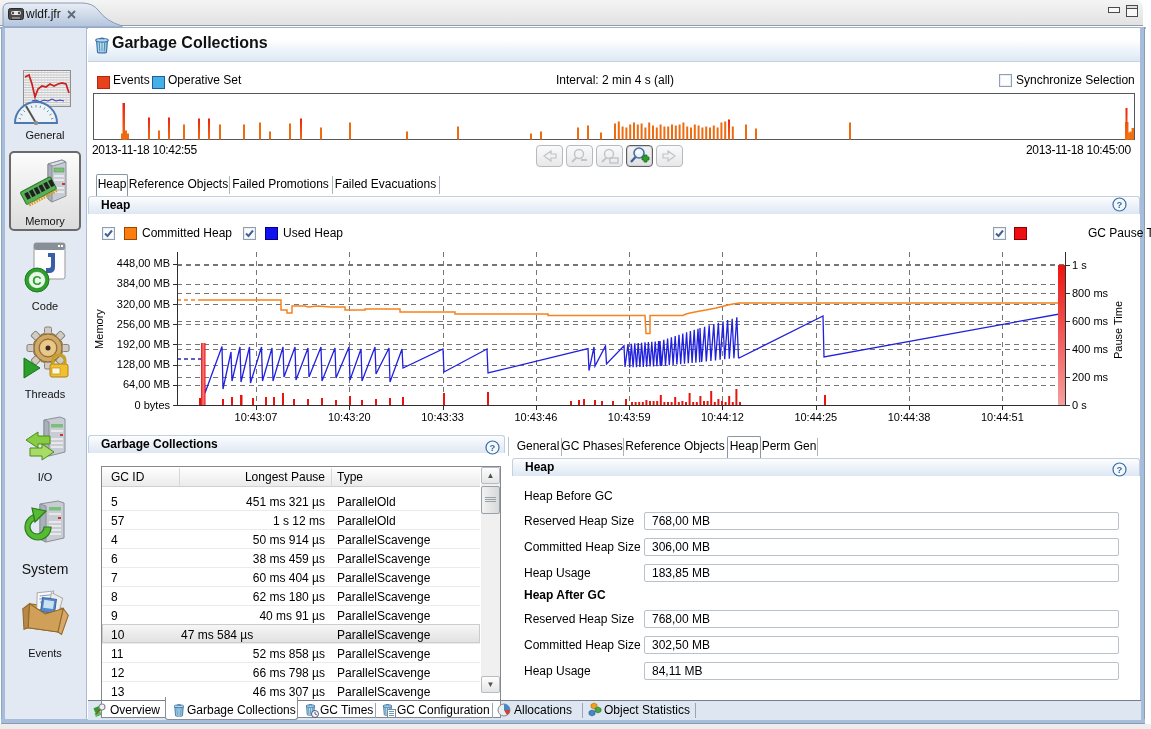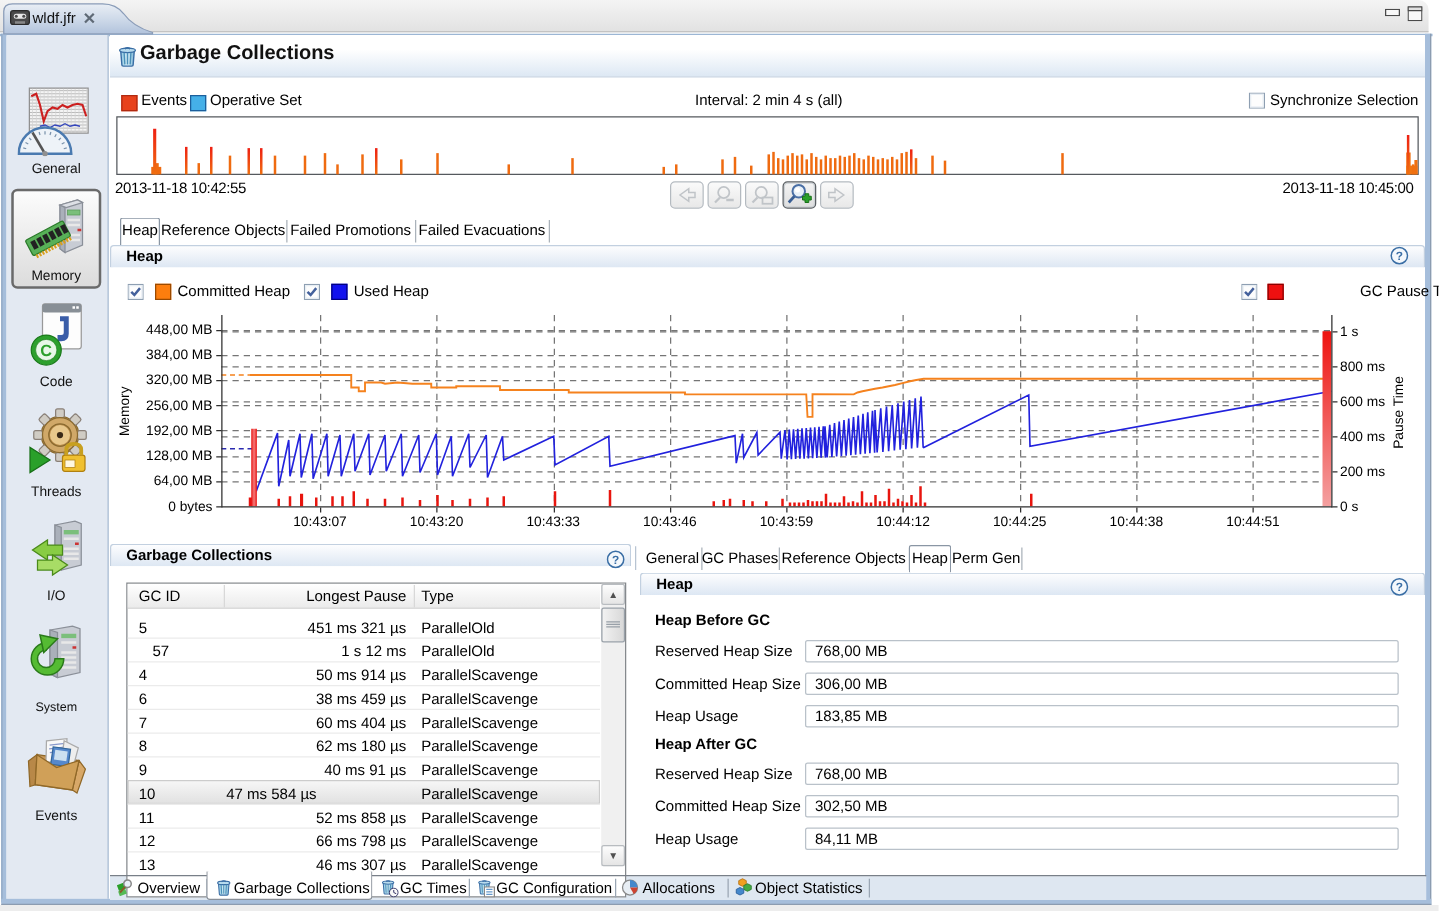--- a/index.html
+++ b/index.html
@@ -180,21 +180,21 @@
       <rect x="25" y="13" width="12" height="2" fill="#e8e8e8"></rect>
       <rect x="34" y="17" width="3" height="2" fill="#cc3333"></rect>
       <rect x="25" y="21" width="12" height="2" fill="#e8e8e8"></rect>
       <rect x="25" y="25" width="12" height="2" fill="#e8e8e8"></rect>
       <rect x="25" y="29" width="12" height="2" fill="#e8e8e8"></rect>
       <rect x="25" y="33" width="12" height="2" fill="#e8e8e8"></rect>
     </g>
     <path d="M14 14 A 13 13 0 1 0 27 27 L20 27 A 7 7 0 1 1 13 20 Z" fill="#55bb33" stroke="#2a7a1a" stroke-width="1.2"></path>
     <path d="M8 8 L22 11 L11 22 Z" fill="#55bb33" stroke="#2a7a1a" stroke-width="1.2"></path>
   </svg>
-<div class="ab" style="left:5px;top:561px;width:80px;font-size:10px;color:#111;text-align:center;z-index:4">System</div>
+<div class="ab" style="left:5px;top:561px;width:80px;font-size:14px;color:#111;text-align:center;z-index:4">System</div>
 <svg class="ab" style="left:20px;top:586px;z-index:3" width="50" height="52" viewBox="0 0 50 52">
     <g transform="rotate(8 25 30)">
       <path d="M8 20 L42 20 L40 44 L10 44 Z" fill="#c89858" stroke="#906828"></path>
       <path d="M14 8 L30 4 L32 22 L16 25 Z" fill="#f8f8f8" stroke="#aaa"></path>
       <line x1="17" y1="11" x2="29" y2="8" stroke="#8899cc" stroke-width="1"></line>
       <line x1="17" y1="14" x2="29" y2="11" stroke="#8899cc" stroke-width="1"></line>
       <line x1="18" y1="17" x2="29" y2="14" stroke="#8899cc" stroke-width="1"></line>
       <path d="M28 6 L40 10 L38 26 L28 24 Z" fill="#eee" stroke="#aaa"></path>
       <path d="M20 12 L34 12 L34 26 L20 26 Z" fill="#5588cc" stroke="#336699"></path>
       <rect x="22" y="14" width="10" height="8" fill="#cce0f0"></rect>
@@ -301,21 +301,21 @@
     <div class="ab" style="left:0px;top:0px;width:378px;height:20px;background:linear-gradient(#ffffff,#ebebeb);border-bottom:1px solid #d0d0d0"></div>
     <div class="ab" style="left:9px;top:3px;">GC ID</div>
     <div class="ab" style="left:79px;top:3px;width:144px;text-align:right">Longest Pause</div>
     <div class="ab" style="left:235px;top:3px;">Type</div>
     <div class="ab" style="left:77px;top:1px;width:1px;height:18px;background:#d8d8d8"></div>
     <div class="ab" style="left:229px;top:1px;width:1px;height:18px;background:#d8d8d8"></div>
     <div class="ab" style="left:9px;top:28px;">5</div>
     <div class="ab" style="left:79px;top:28px;width:144px;text-align:right">451 ms 321 µs</div>
     <div class="ab" style="left:235px;top:28px;">ParallelOld</div>
     <div class="ab" style="left:0px;top:43px;width:378px;height:1px;background:#ebebeb"></div>
-    <div class="ab" style="left:20px;top:47px;text-align:center;">57</div>
+    <div class="ab" style="left:9px;top:47px;text-align:center;">57</div>
     <div class="ab" style="left:79px;top:47px;width:144px;text-align:right">1 s 12 ms</div>
     <div class="ab" style="left:235px;top:47px;">ParallelOld</div>
     <div class="ab" style="left:0px;top:62px;width:378px;height:1px;background:#ebebeb"></div>
     <div class="ab" style="left:9px;top:66px;">4</div>
     <div class="ab" style="left:79px;top:66px;width:144px;text-align:right">50 ms 914 µs</div>
     <div class="ab" style="left:235px;top:66px;">ParallelScavenge</div>
     <div class="ab" style="left:0px;top:81px;width:378px;height:1px;background:#ebebeb"></div>
     <div class="ab" style="left:9px;top:85px;">6</div>
     <div class="ab" style="left:79px;top:85px;width:144px;text-align:right">38 ms 459 µs</div>
     <div class="ab" style="left:235px;top:85px;">ParallelScavenge</div>
@@ -366,21 +366,21 @@
 <div class="ab" style="left:727px;top:436px;width:34px;height:22px;background:#fff;border:1px solid #8a96a4;border-bottom:none;border-radius:2px 2px 0 0;z-index:4"></div>
 <div class="ab" style="left:727px;top:439px;width:34px;text-align:center;z-index:5">Heap</div>
 <div class="ab" style="left:761px;top:439px;width:56px;text-align:center;z-index:4">Perm Gen</div>
 <div class="ab" style="left:817px;top:438px;width:1px;height:18px;background:#aab2ba;z-index:4"></div>
 <div class="ab" style="left:512px;top:458px;width:628px;height:18px;background:linear-gradient(#fdfdfe,#dde7f3);border:1px solid #c2d0e0;border-bottom:none;border-radius:3px 3px 0 0;z-index:2"></div>
 <div class="ab" style="left:525px;top:460px;font-weight:bold;z-index:4">Heap</div>
 <svg style="position:absolute;left:1112px;top:462px;z-index:4" width="15" height="15" viewBox="0 0 15 15">
     <circle cx="7.5" cy="7.5" r="6.5" fill="#f4f8fc" stroke="#3a6ea5" stroke-width="1.2"></circle>
     <text x="7.5" y="11" text-anchor="middle" font-size="9.5" font-weight="bold" fill="#3a6ea5" font-family="Liberation Sans, sans-serif">?</text>
   </svg>
-<div class="ab" style="left:524px;top:489px;font-weight:bold;z-index:4">Heap Before GC</div>
+<div class="ab" style="left:524px;top:489px;font-weight:normal;z-index:4">Heap Before GC</div>
 <div class="ab" style="left:524px;top:514px;z-index:4">Reserved Heap Size</div>
 <div class="ab" style="left:644px;top:512px;width:475px;height:18px;background:#fff;border:1px solid #b9c1c9;border-radius:2px;z-index:3"></div>
 <div class="ab" style="left:652px;top:514px;z-index:4">768,00 MB</div>
 <div class="ab" style="left:524px;top:540px;z-index:4">Committed Heap Size</div>
 <div class="ab" style="left:644px;top:538px;width:475px;height:18px;background:#fff;border:1px solid #b9c1c9;border-radius:2px;z-index:3"></div>
 <div class="ab" style="left:652px;top:540px;z-index:4">306,00 MB</div>
 <div class="ab" style="left:524px;top:566px;z-index:4">Heap Usage</div>
 <div class="ab" style="left:644px;top:564px;width:475px;height:18px;background:#fff;border:1px solid #b9c1c9;border-radius:2px;z-index:3"></div>
 <div class="ab" style="left:652px;top:566px;z-index:4">183,85 MB</div>
 <div class="ab" style="left:524px;top:588px;font-weight:bold;z-index:4">Heap After GC</div>

